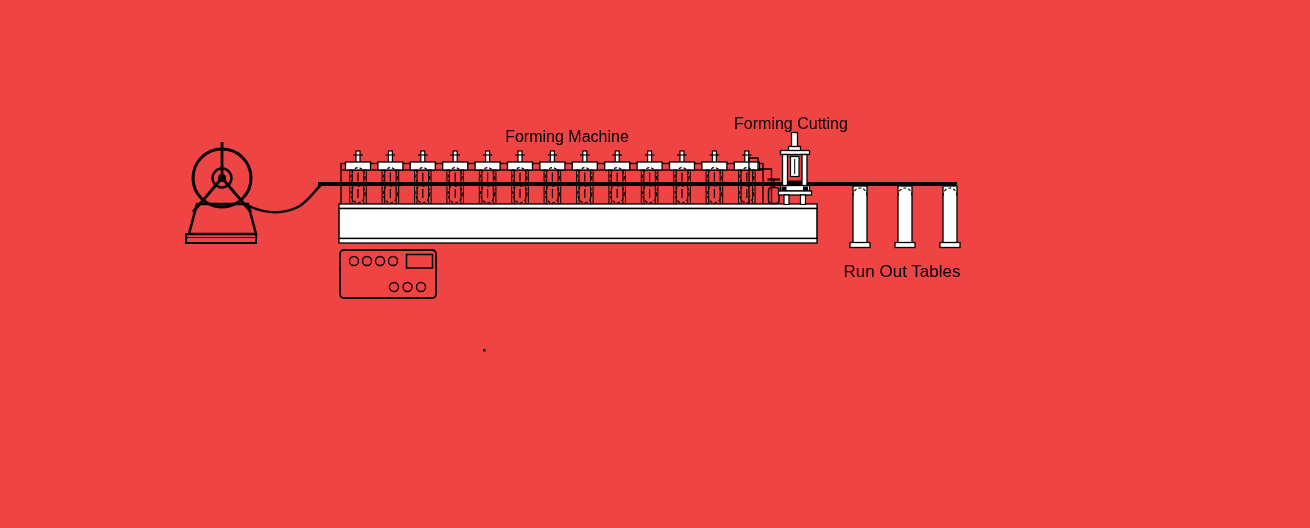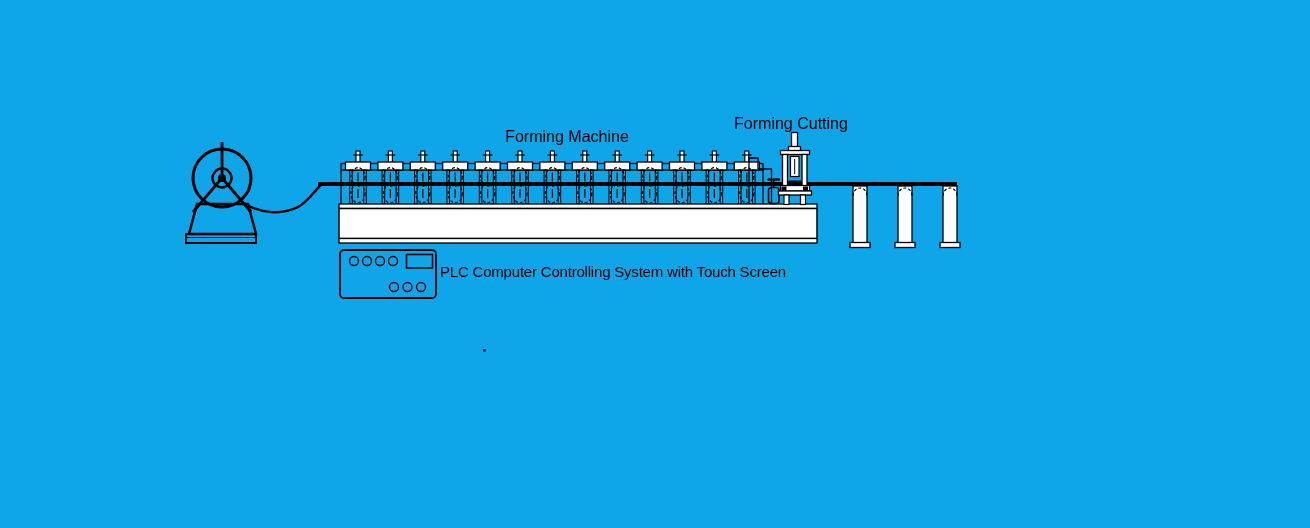--- a/index.html
+++ b/index.html
@@ -1,19 +1,19 @@
 <!DOCTYPE html>
 <html><head>
 <meta charset="utf-8">
 <style>
   html,body{margin:0;padding:0;background:#ffffff;}
   .canvas{
     position:relative;
     width:1310px;height:528px;
-    background:#0ea5e9;
+    background:#ef4444;
     font-family:"Liberation Sans", sans-serif;
     overflow:hidden;
   }
   svg{position:absolute;left:0;top:0;}
   .label{
     position:absolute;
     color:#000;
     font-family:"Liberation Sans", sans-serif;
     white-space:nowrap;
   }
@@ -257,14 +257,14 @@
         <circle cx="394" cy="287" r="4.5" stroke="#000" fill="none" stroke-width="1.3"></circle>
         <circle cx="407.5" cy="287" r="4.5" stroke="#000" fill="none" stroke-width="1.3"></circle>
         <circle cx="421" cy="287" r="4.5" stroke="#000" fill="none" stroke-width="1.3"></circle>
       </g>
 
     <rect x="483" y="349" width="2.5" height="2.5" fill="#000"></rect>
   </svg>
 
   <div class="label center" id="forming-machine-label">Forming Machine</div>
   <div class="label center" id="forming-cutting-label">Forming Cutting</div>
-  <div class="label" id="plc-label">PLC Computer Controlling System with Touch Screen</div>
+  <div class="label center" id="runout-label">Run Out Tables</div>
 </div>
 
 </body></html>

